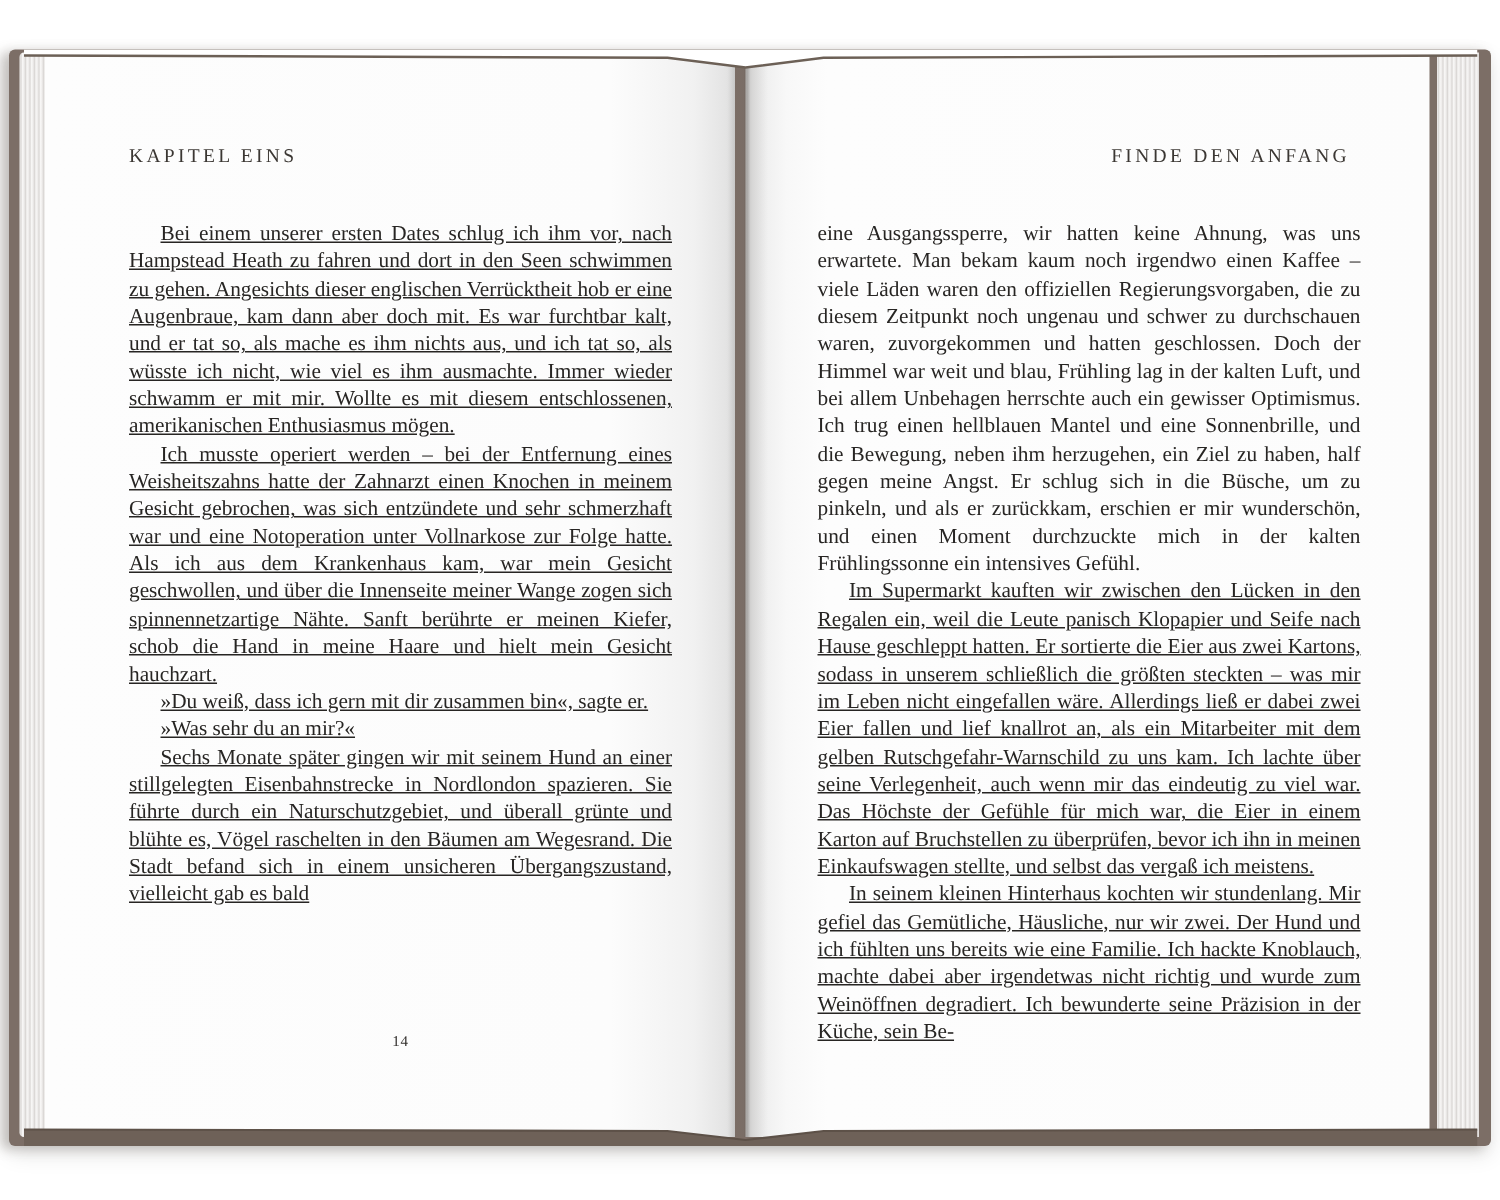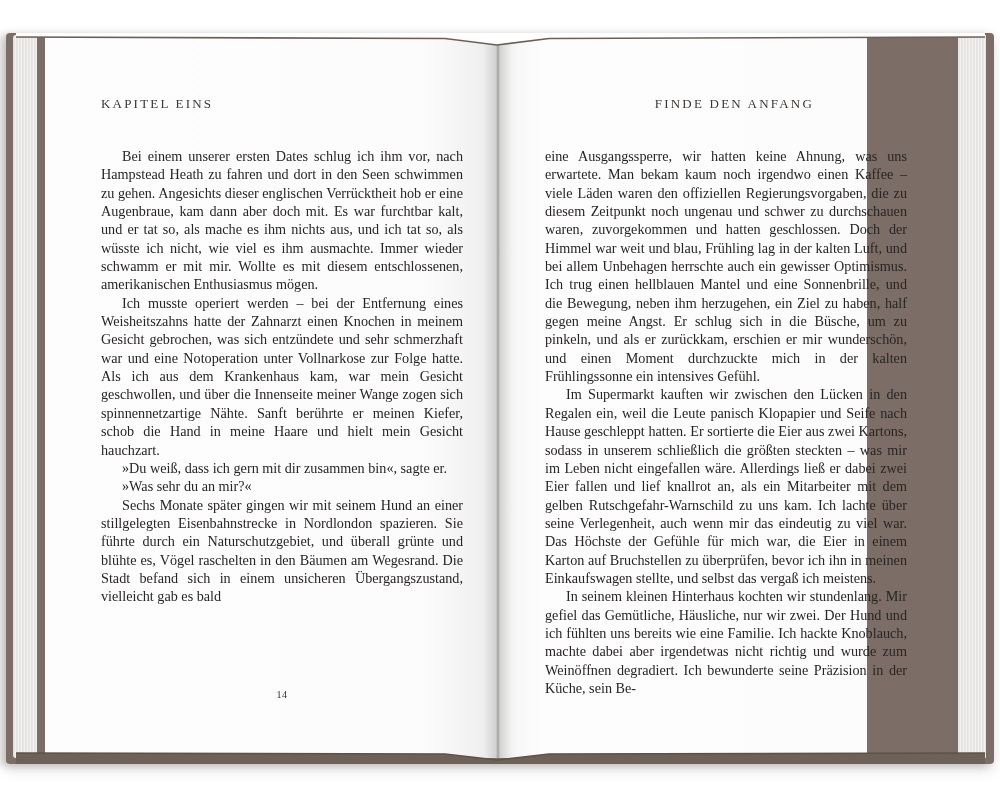--- a/index.html
+++ b/index.html
@@ -14,25 +14,25 @@
     box-shadow:-5px 2px 8px rgba(105,96,90,0.35), 0 6px 14px rgba(0,0,0,0.10);
   }
   .stack {
     position:absolute; top:2px; bottom:6px;
     background:repeating-linear-gradient(90deg,#efedec 0px,#dbd8d6 1px,#f7f6f5 2px,#f0eeed 3px);
   }
   .stack-left  { left:7px;  width:24px; border-radius:3px 0 0 3px; }
   .stack-right { right:8px; width:28px; }
   .page { position:absolute; top:2px; bottom:6px; }
   .page-left {
-    left:39px; width:460px;
+    left:24px; width:460px;
     background:linear-gradient(to right,#fdfdfd 0%,#fcfcfc 82%,#f1f1f1 94%,#e3e3e3 99%,#cfcfcf 100%);
   }
   .page-right {
-    left:491px; width:370px;
+    left:491px; width:456px;
     background:linear-gradient(to right,#d4d4d4 0%,#e6e6e6 1%,#f0f0f0 3%,#f8f8f8 6%,#fdfdfd 12%,#fcfcfc 100%);
   }
   .spine-shade {
     position:absolute; left:478px; top:2px; bottom:6px; width:28px; pointer-events:none;
     background:linear-gradient(to right, rgba(110,105,100,0) 0%, rgba(110,105,100,0.16) 42%,
                rgba(88,82,76,0.38) 50%, rgba(110,105,100,0.14) 58%, rgba(110,105,100,0) 100%);
   }
   .edge-top    { position:absolute; left:10px; top:0; }
   .edge-bottom { position:absolute; left:10px; bottom:0; }
   .running-header {
@@ -42,21 +42,21 @@
   .header-left  { left:56px; }
   .header-right { right:53px; }
   .body-text {
     position:absolute; top:112px; width:362px;
     font-size:14.2px; line-height:18.35px; color:#272523;
     text-align:justify;
   }
   .body-left  { left:56px; }
   .body-right { left:48px; }
   .body-text p { margin:0; padding:0; }
-  .body-text p.indent { text-indent:21px; }
+  .body-text p.indent { text-indent:21px;text-decoration:underline; }
   .page-num {
     position:absolute; top:654px; width:362px; text-align:center;
     font-size:10px; color:#33302d; letter-spacing:0.5px;
   }
   .num-left  { left:56px; }
   .num-right { left:48px; }
 </style>
 </head>
 <body>
 

